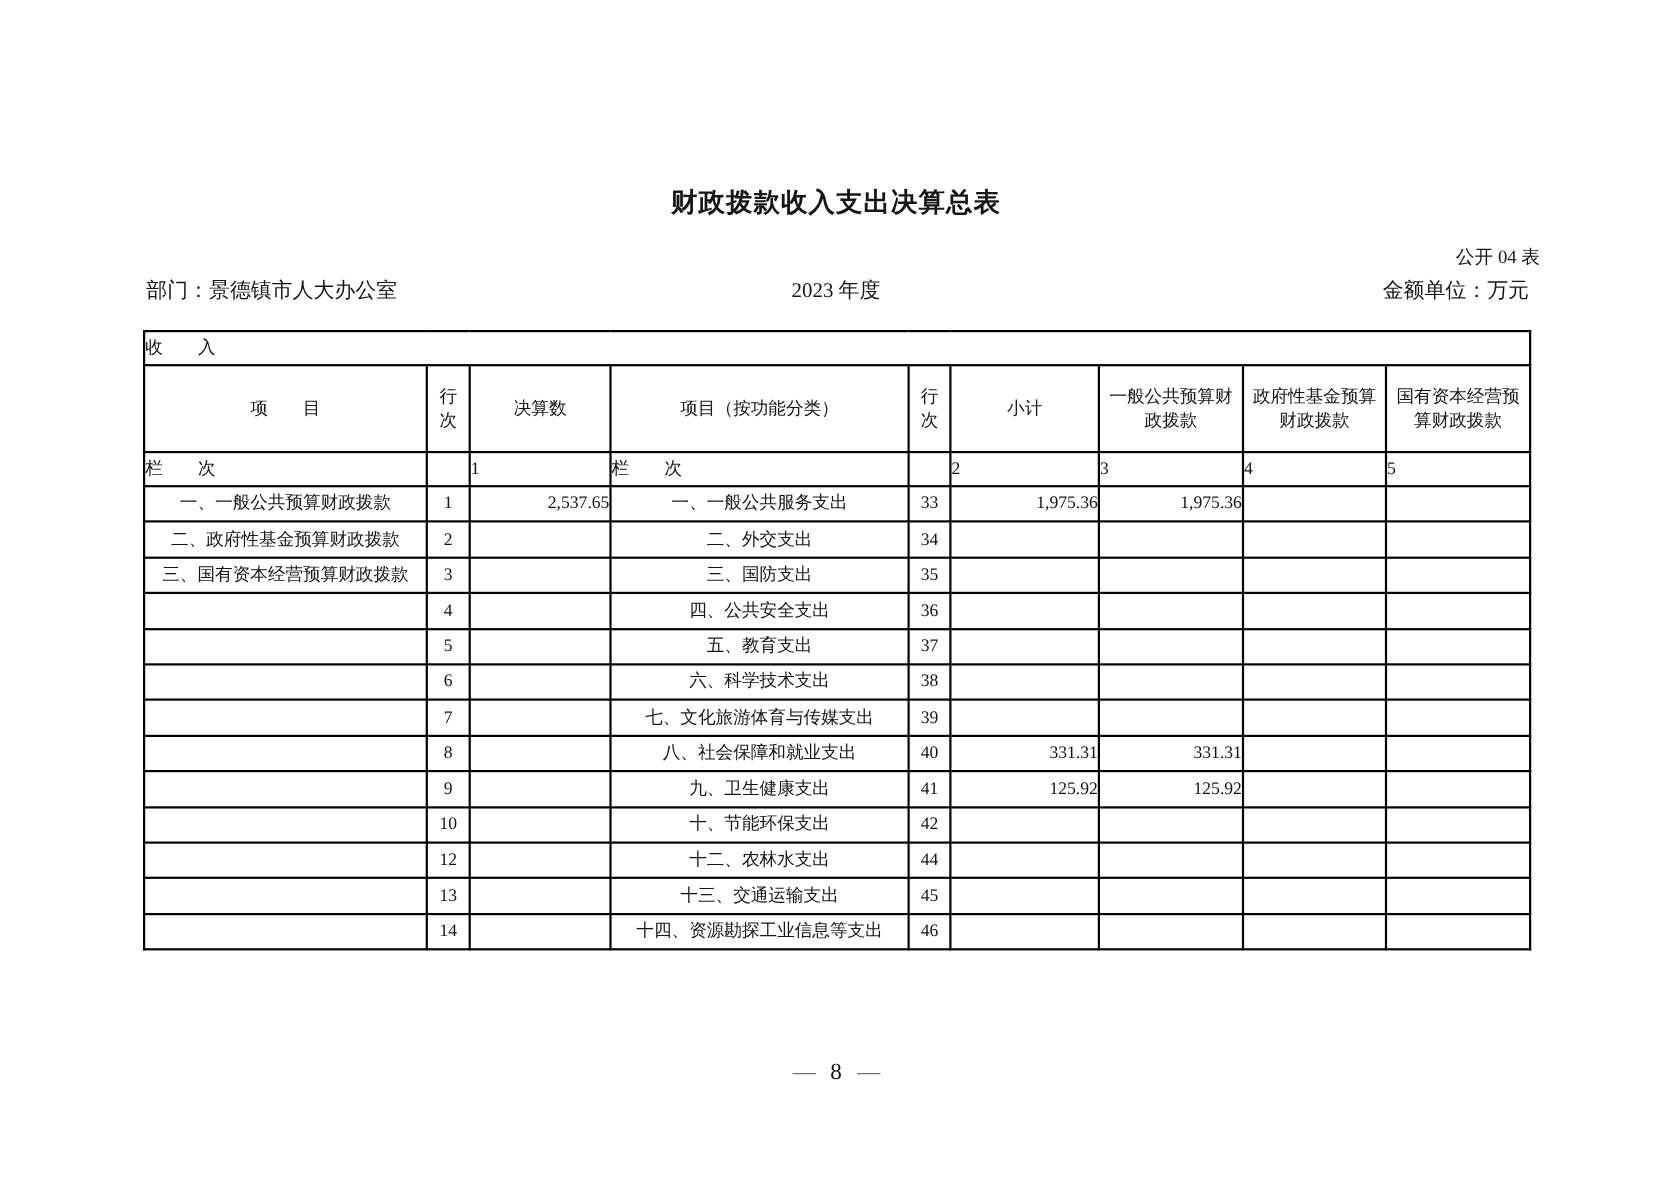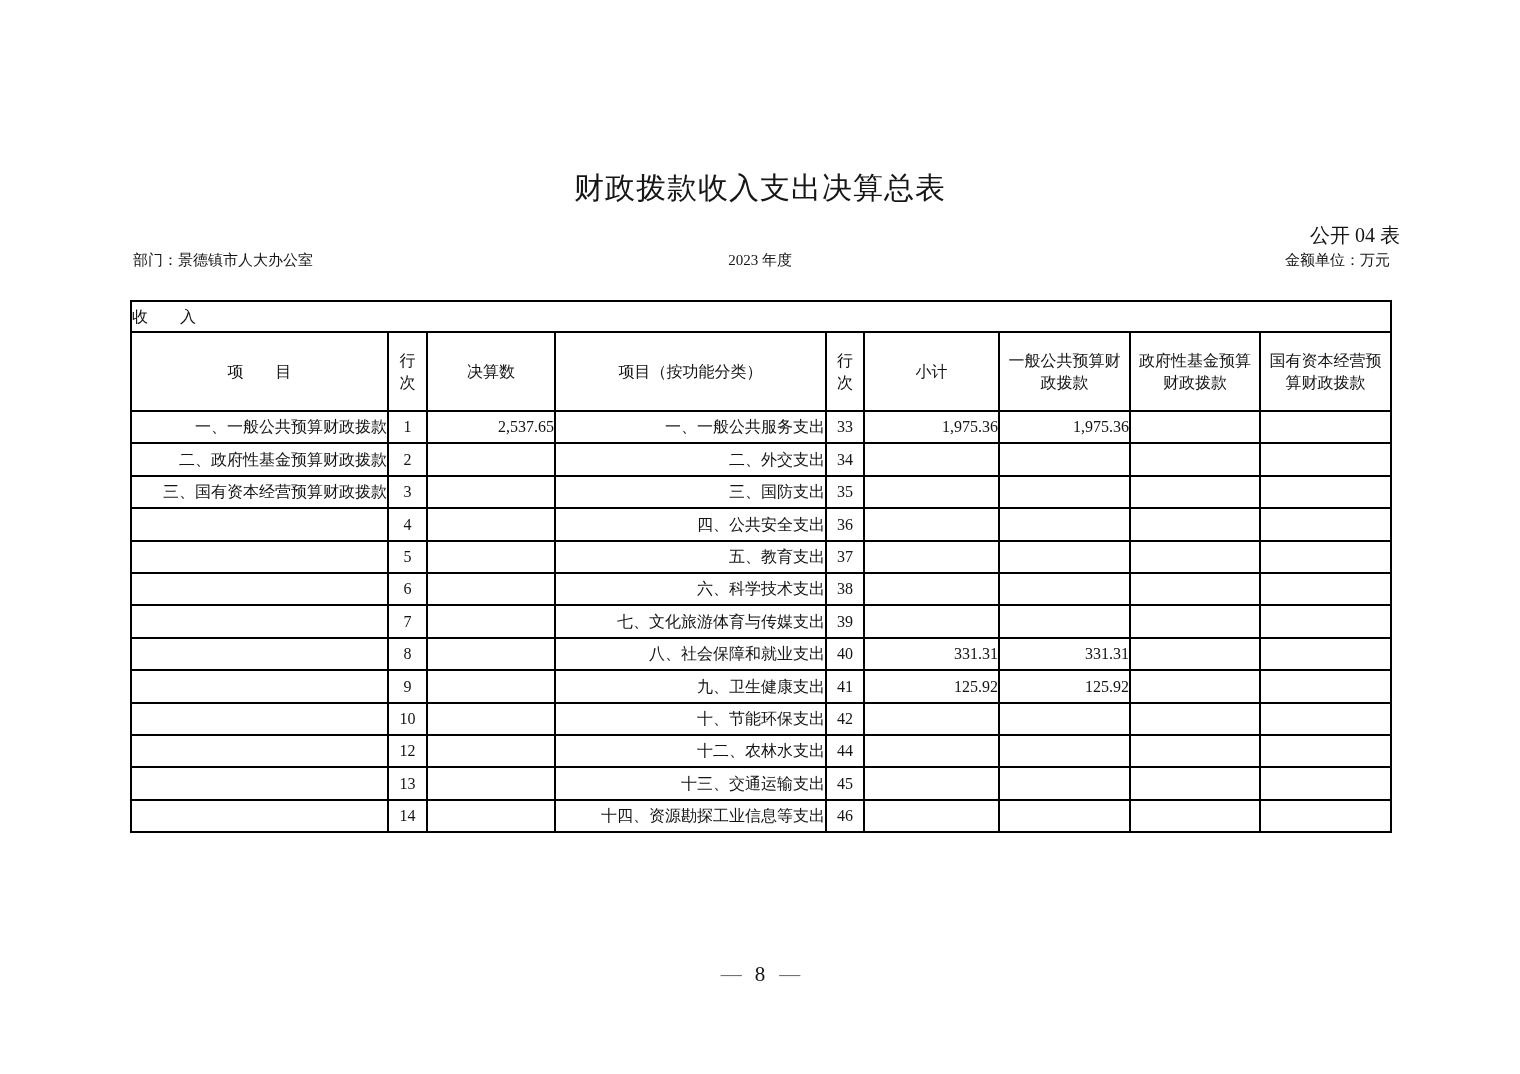--- a/index.html
+++ b/index.html
@@ -16,38 +16,38 @@
     color: #141414;
     overflow: hidden;
   }
   .doc-title {
     position: absolute;
     top: 168px;
     left: 0;
     width: 100%;
     text-align: center;
     font-family: "Liberation Sans", "DejaVu Sans", sans-serif;
-    font-weight: 400;
-    font-size: 30px;
+    font-weight: 700;
+    font-size: 24px;
     letter-spacing: 1px;
     color: #161616;
   }
   .form-no {
     position: absolute;
     top: 222px;
     right: 120px;
-    font-size: 20px;
+    font-size: 17px;
   }
   .meta-row {
     position: absolute;
     top: 251px;
     left: 0;
     width: 100%;
     height: 22px;
-    font-size: 15px;
+    font-size: 19px;
   }
   .meta-dept {
     position: absolute;
     left: 133px;
     top: 0;
   }
   .meta-year {
     position: absolute;
     left: 0;
     width: 100%;
@@ -77,21 +77,21 @@
     font-weight: normal;
     padding: 0;
     overflow: hidden;
     line-height: 1.35;
   }
   tr.section-row { height: 31px; }
   tr.header-row  { height: 79px; }
   tr.index-row   { height: 31px; }
   tbody tr.data-row { height: 32.4px; }
   .cell-center { text-align: left; }
-  .cell-item   { text-align: right;  padding: 0 6px; }
+  .cell-item   { text-align: center;  padding: 0 6px; }
   .cell-line   { text-align: center; }
   .cell-num    { text-align: right; padding: 0 7px; }
   .hdr { text-align: center; white-space: pre-line; }
   .footer {
     position: absolute;
     top: 962px;
     left: 0;
     width: 100%;
     text-align: center;
     font-size: 21px;
@@ -144,20 +144,31 @@
           <th class="hdr">行
 次</th>
           <th class="hdr">小计</th>
           <th class="hdr">一般公共预算财
 政拨款</th>
           <th class="hdr">政府性基金预算
 财政拨款</th>
           <th class="hdr">国有资本经营预
 算财政拨款</th>
         </tr>
+        <tr class="index-row">
+          <td class="cell-center">栏　　次</td>
+          <td class="cell-center"></td>
+          <td class="cell-center">1</td>
+          <td class="cell-center">栏　　次</td>
+          <td class="cell-center"></td>
+          <td class="cell-center">2</td>
+          <td class="cell-center">3</td>
+          <td class="cell-center">4</td>
+          <td class="cell-center">5</td>
+        </tr>
       </thead>
       <tbody id="table-body">
           <tr class="data-row">
             <td class="cell-item">一、一般公共预算财政拨款</td>
             <td class="cell-line">1</td>
             <td class="cell-num">2,537.65</td>
             <td class="cell-item">一、一般公共服务支出</td>
             <td class="cell-line">33</td>
             <td class="cell-num">1,975.36</td>
             <td class="cell-num">1,975.36</td>

